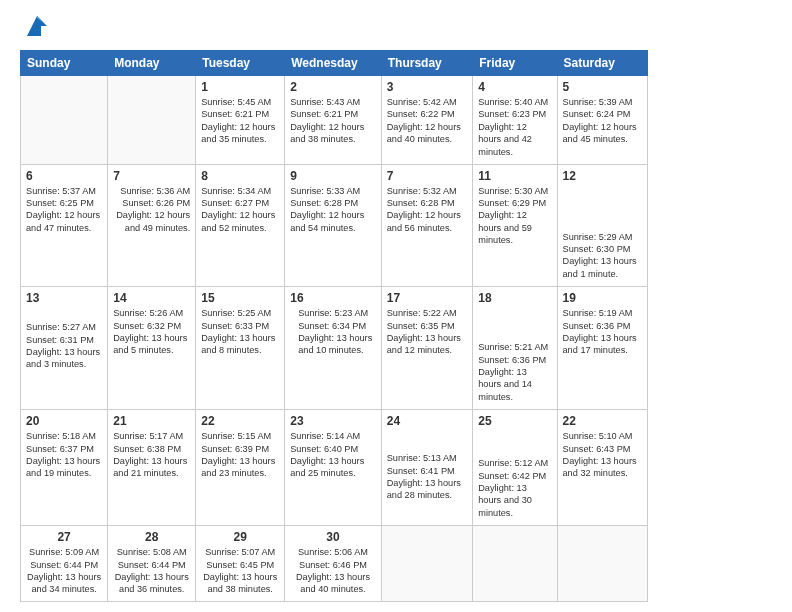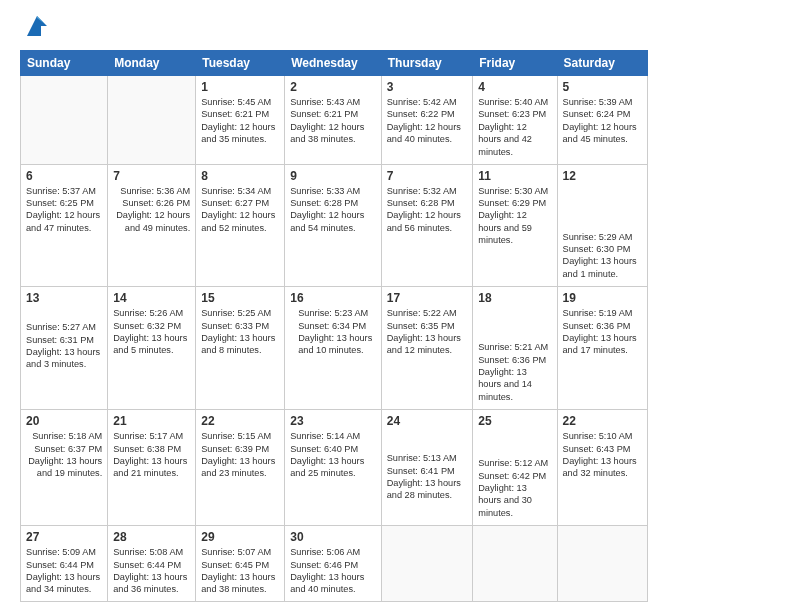--- a/index.html
+++ b/index.html
@@ -97,20 +97,21 @@
     .cell-text {
       font-size: 9.2px;
       color: #333;
       line-height: 1.35;
     }
     tr.week-row td {
       height: 80px;
     }
     tr.last-week td {
       height: 70px;
+      text-align: center;
     }
   </style>
 </head>
 <body>
 
 <div class="page">
   <div class="header">
     <div class="logo">
       <div class="logo-text">
         <span class="logo-general"></span>
@@ -258,21 +259,21 @@
           <td>
             <div class="day-number">19</div>
             <div class="cell-text" style="white-space: pre-line;">Sunrise: 5:19 AM
 Sunset: 6:36 PM
 Daylight: 13 hours and 17 minutes.</div>
           </td>
         </tr>
         <tr class="week-row">
           <td>
             <div class="day-number">20</div>
-            <div class="cell-text" style="white-space: pre-line; text-align: right;">Sunrise: 5:18 AM
+            <div class="cell-text" style="white-space: pre-line;">Sunrise: 5:18 AM
 Sunset: 6:37 PM
 Daylight: 13 hours and 19 minutes.</div>
           </td>
           <td>
             <div class="day-number">21</div>
             <div class="cell-text" style="white-space: pre-line;">Sunrise: 5:17 AM
 Sunset: 6:38 PM
 Daylight: 13 hours and 21 minutes.</div>
           </td>
           <td>

